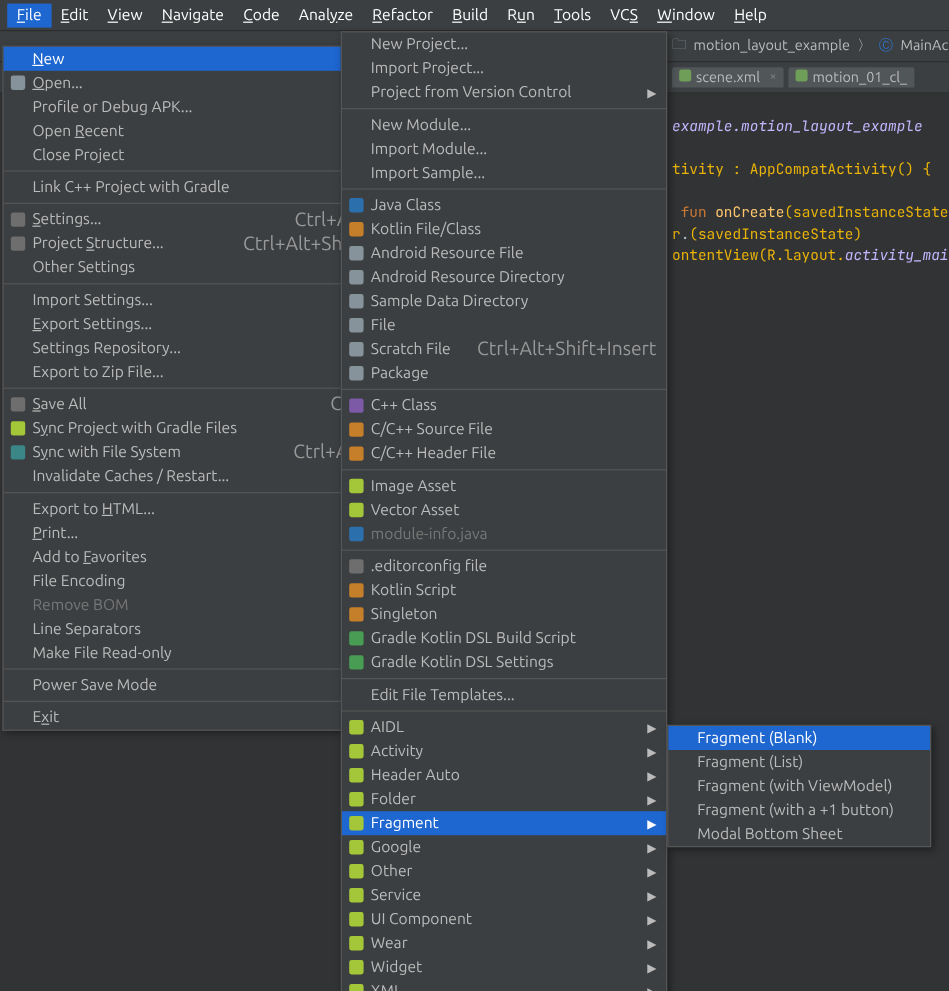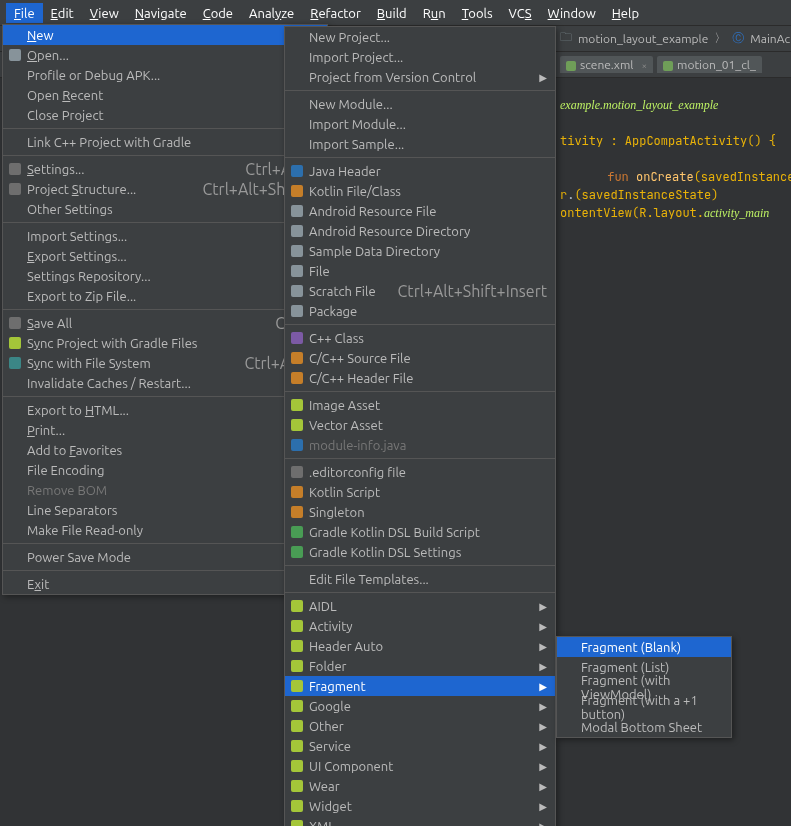--- a/index.html
+++ b/index.html
@@ -50,52 +50,52 @@
     align-items: center;
     padding-left: 560px;
     gap: 4px;
     border-bottom: 1px solid #2b2b2b;
     font-size: 12px;
     overflow: hidden;
     white-space: nowrap;
   }
   .tab {
     display: flex;
-    align-items: flex-end;
+    align-items: flex-start;
     gap: 4px;
     padding: 2px 6px;
     background: #515658;
     border-radius: 2px 2px 0 0;
     color: #bbbbbb;
   }
   .code-area {
     position: absolute;
     left: 560px;
     top: 78px;
     right: 0;
     font-family: "JetBrains Mono", Consolas, monospace;
     font-size: 12px;
     line-height: 18px;
     color: #a9b7c6;
     white-space: pre;
     overflow: hidden;
   }
-  .kw { color: #cc7832; margin-left: 40px; }
+  .kw { color: #cc7832; }
   .fn { color: #ffc66d; }
   .cl { color: #eab308; }
-  .it { font-style: italic; color: #bef264; font-family: Liberation Serif, serif; }
+  .it { font-style: italic; color: #c4b5fd; }
   .popup {
     position: absolute;
     background: #3c3f41;
     border: 1px solid #555555;
     box-shadow: 2px 2px 6px rgba(0,0,0,0.4);
   }
-  .popup.file-menu { left: 2px; top: 24px; width: 326px; }
+  .popup.file-menu { left: 2px; top: 38px; width: 326px; }
   .popup.new-menu  { left: 284px; top: 26px; width: 272px; }
-  .popup.frag-menu { left: 556px; top: 636px; width: 176px; }
+  .popup.frag-menu { left: 556px; top: 604px; width: 220px; }
   .menu-item {
     display: flex;
     align-items: center;
     height: 20px;
     padding: 0 8px 0 24px;
     position: relative;
     cursor: default;
   }
   .menu-item.selected { background: #1e66d0; color: #ffffff; }
   .menu-item.disabled { color: #777777; }
@@ -319,21 +319,21 @@
       <span>Import Module...</span>
     </div>
     <div class="menu-item">
       <span>Import Sample...</span>
     </div>
     <div class="menu-sep"></div>
     <div class="menu-item">
       <span class="icon">
         <span class="sq blue"></span>
       </span>
-      <span>Java Header</span>
+      <span>Java Class</span>
     </div>
     <div class="menu-item">
       <span class="icon">
         <span class="sq orange"></span>
       </span>
       <span>Kotlin File/Class</span>
     </div>
     <div class="menu-item">
       <span class="icon">
         <span class="sq folder"></span>

